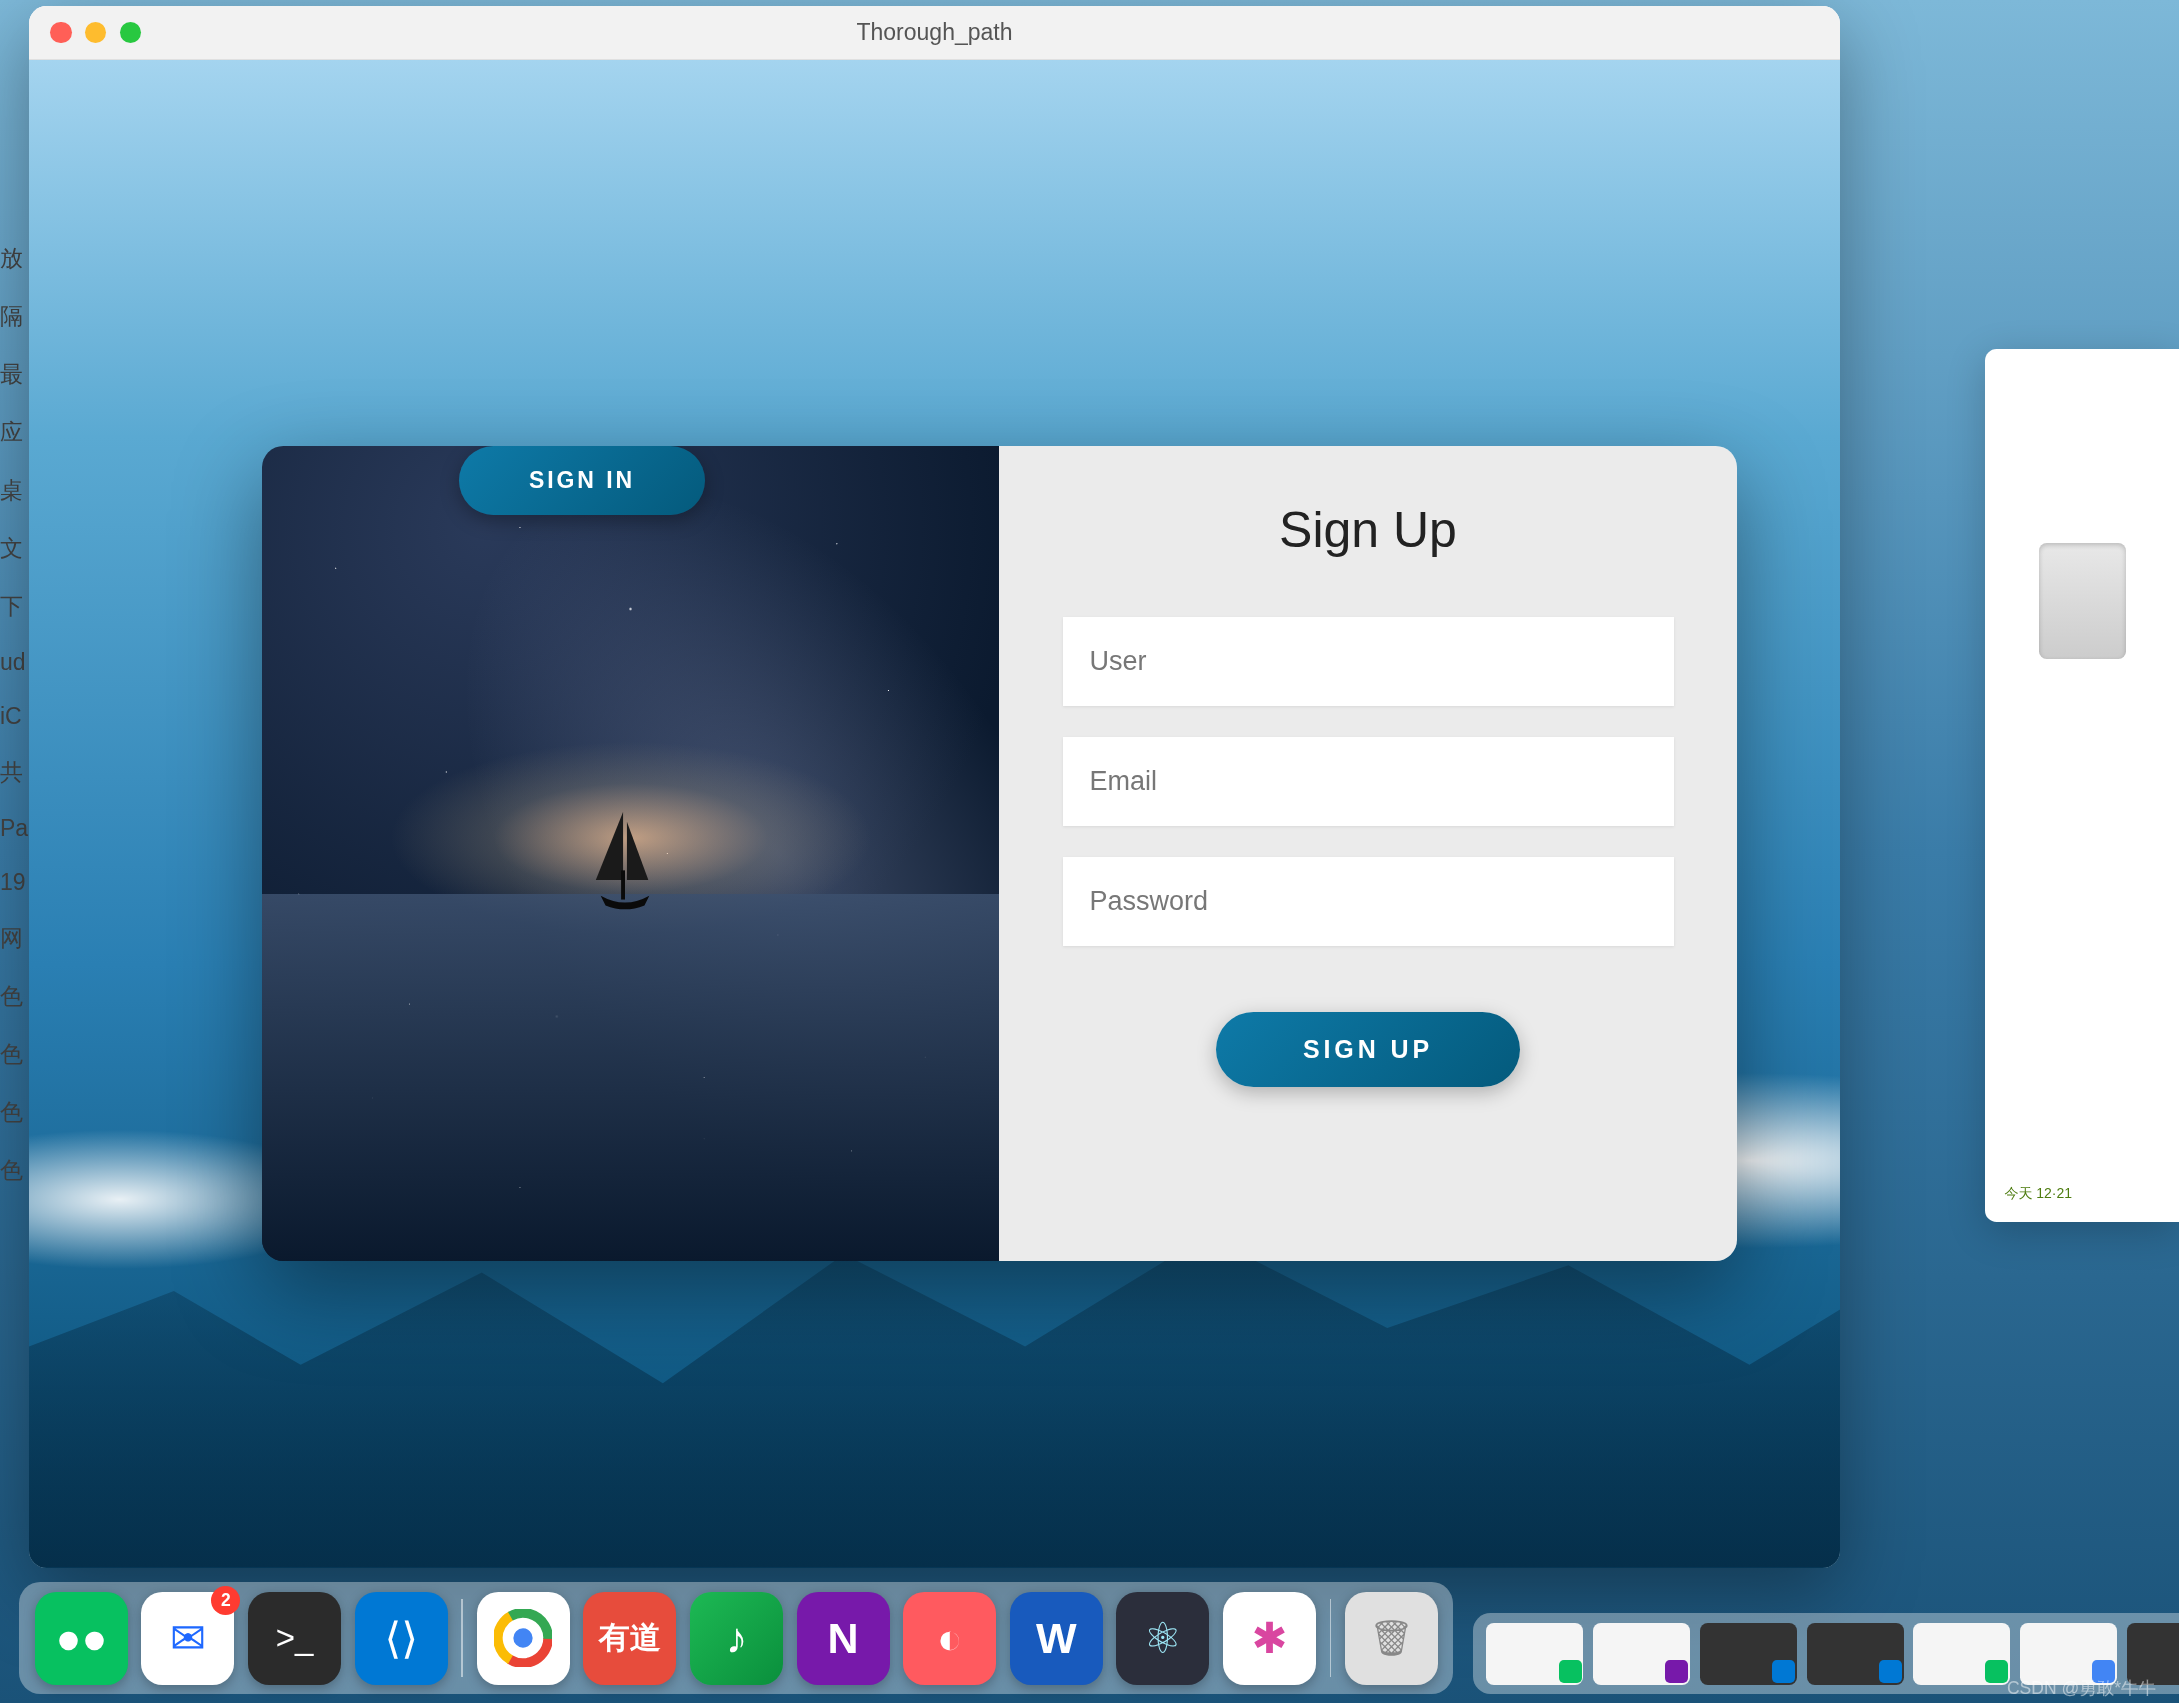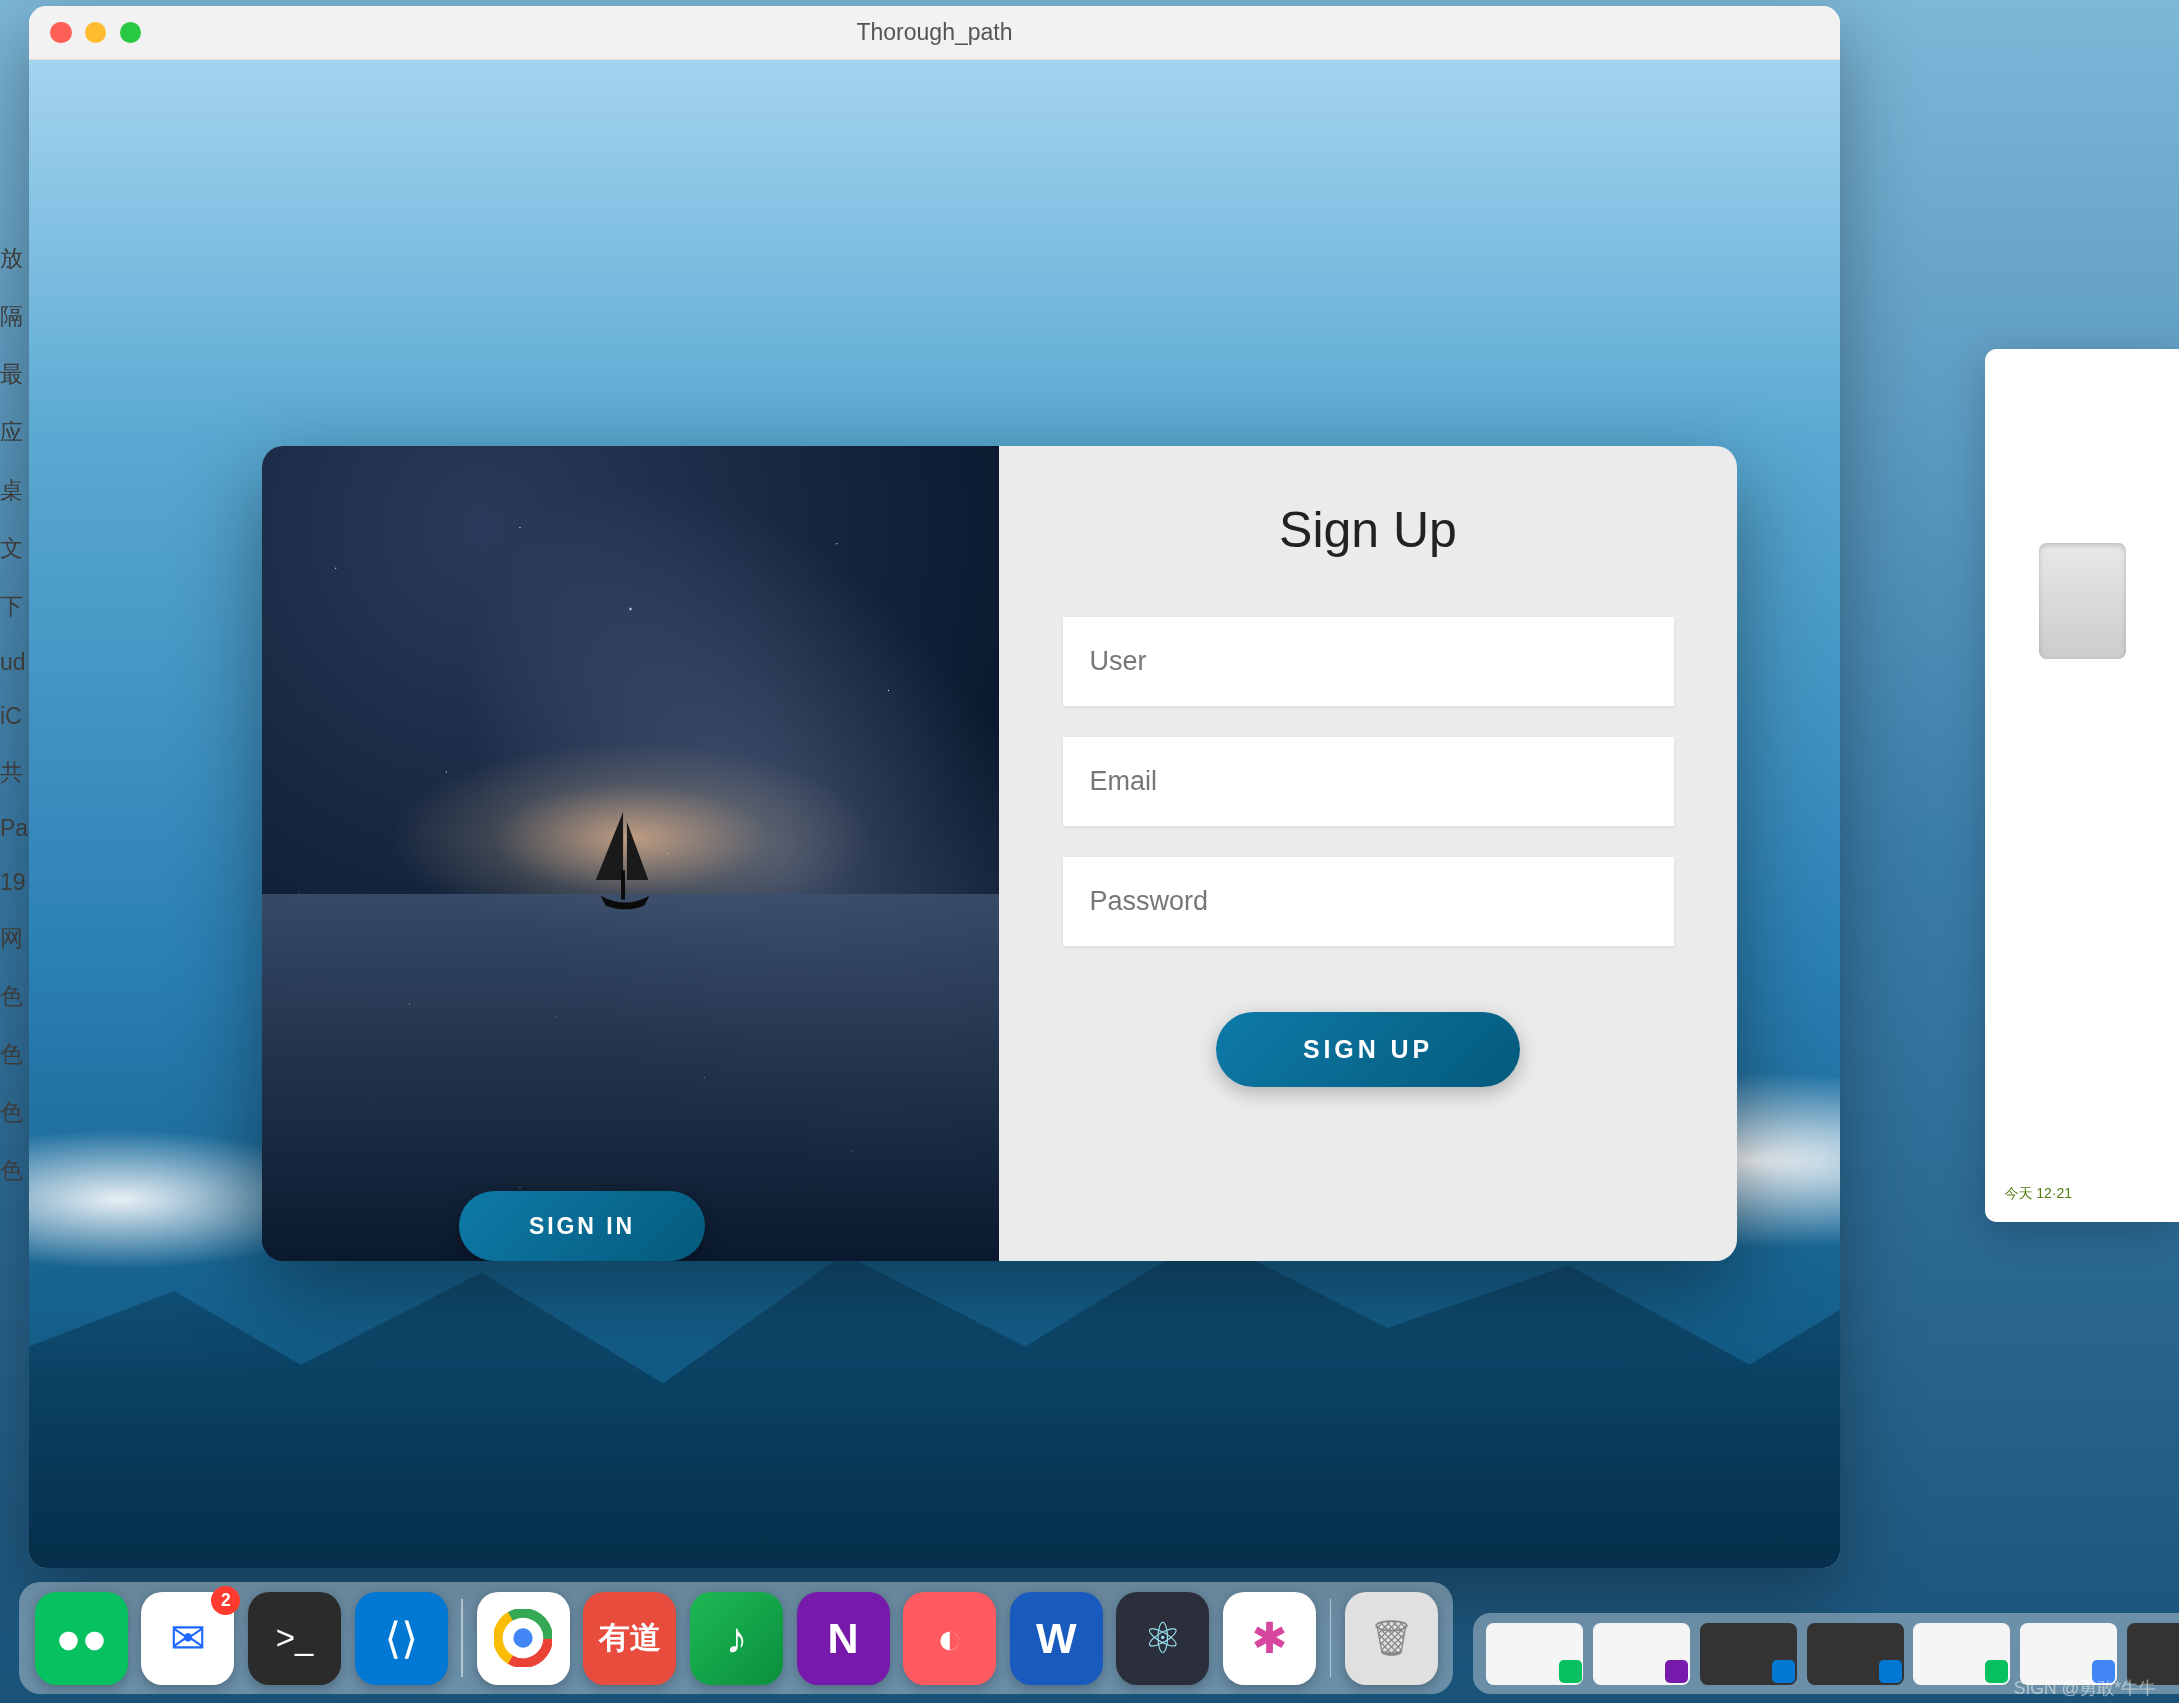--- a/index.html
+++ b/index.html
@@ -63,21 +63,21 @@
       position: absolute; left: 233px; top: 386px;
       width: 1475px; height: 815px;
       border-radius: 21.3px; overflow: hidden;
       box-shadow: 0 29px 87px rgba(0,0,0,.4);
       display: flex;
     }
     .card-left {
       width: 737px; position: relative;
       background: radial-gradient(circle at 30% 10%, #2a3a5a 0%, #0b1a2f 60%);
       overflow: hidden;
-      display: flex; align-items: flex-end; justify-content: center;
+      display: flex; align-items: flex-start; justify-content: center;
     }
     
     .stars { position: absolute; inset: 0;
       background-image:
         radial-gradient(1px 1px at 10% 15%, #fff, transparent),
         radial-gradient(1px 1px at 25% 40%, #fff, transparent),
         radial-gradient(1.9px 1.9px at 50% 20%, #fff, transparent),
         radial-gradient(1px 1px at 70% 60%, #fff, transparent),
         radial-gradient(1px 1px at 85% 30%, #fff, transparent),
         radial-gradient(1.9px 1.9px at 40% 70%, #fff, transparent),
@@ -297,14 +297,14 @@
     <div class="thumb light">
         <div class="thumb-badge" style="background:#07c160"></div>
       </div>
     <div class="thumb light">
         <div class="thumb-badge" style="background:#4285f4"></div>
       </div>
     <div class="thumb"></div>
   </div>
 </div>
 
-<div class="watermark">SIGN @勇敢*牛牛</div>
+<div class="watermark">CSDN @勇敢*牛牛</div>
 
 
 </body></html>

